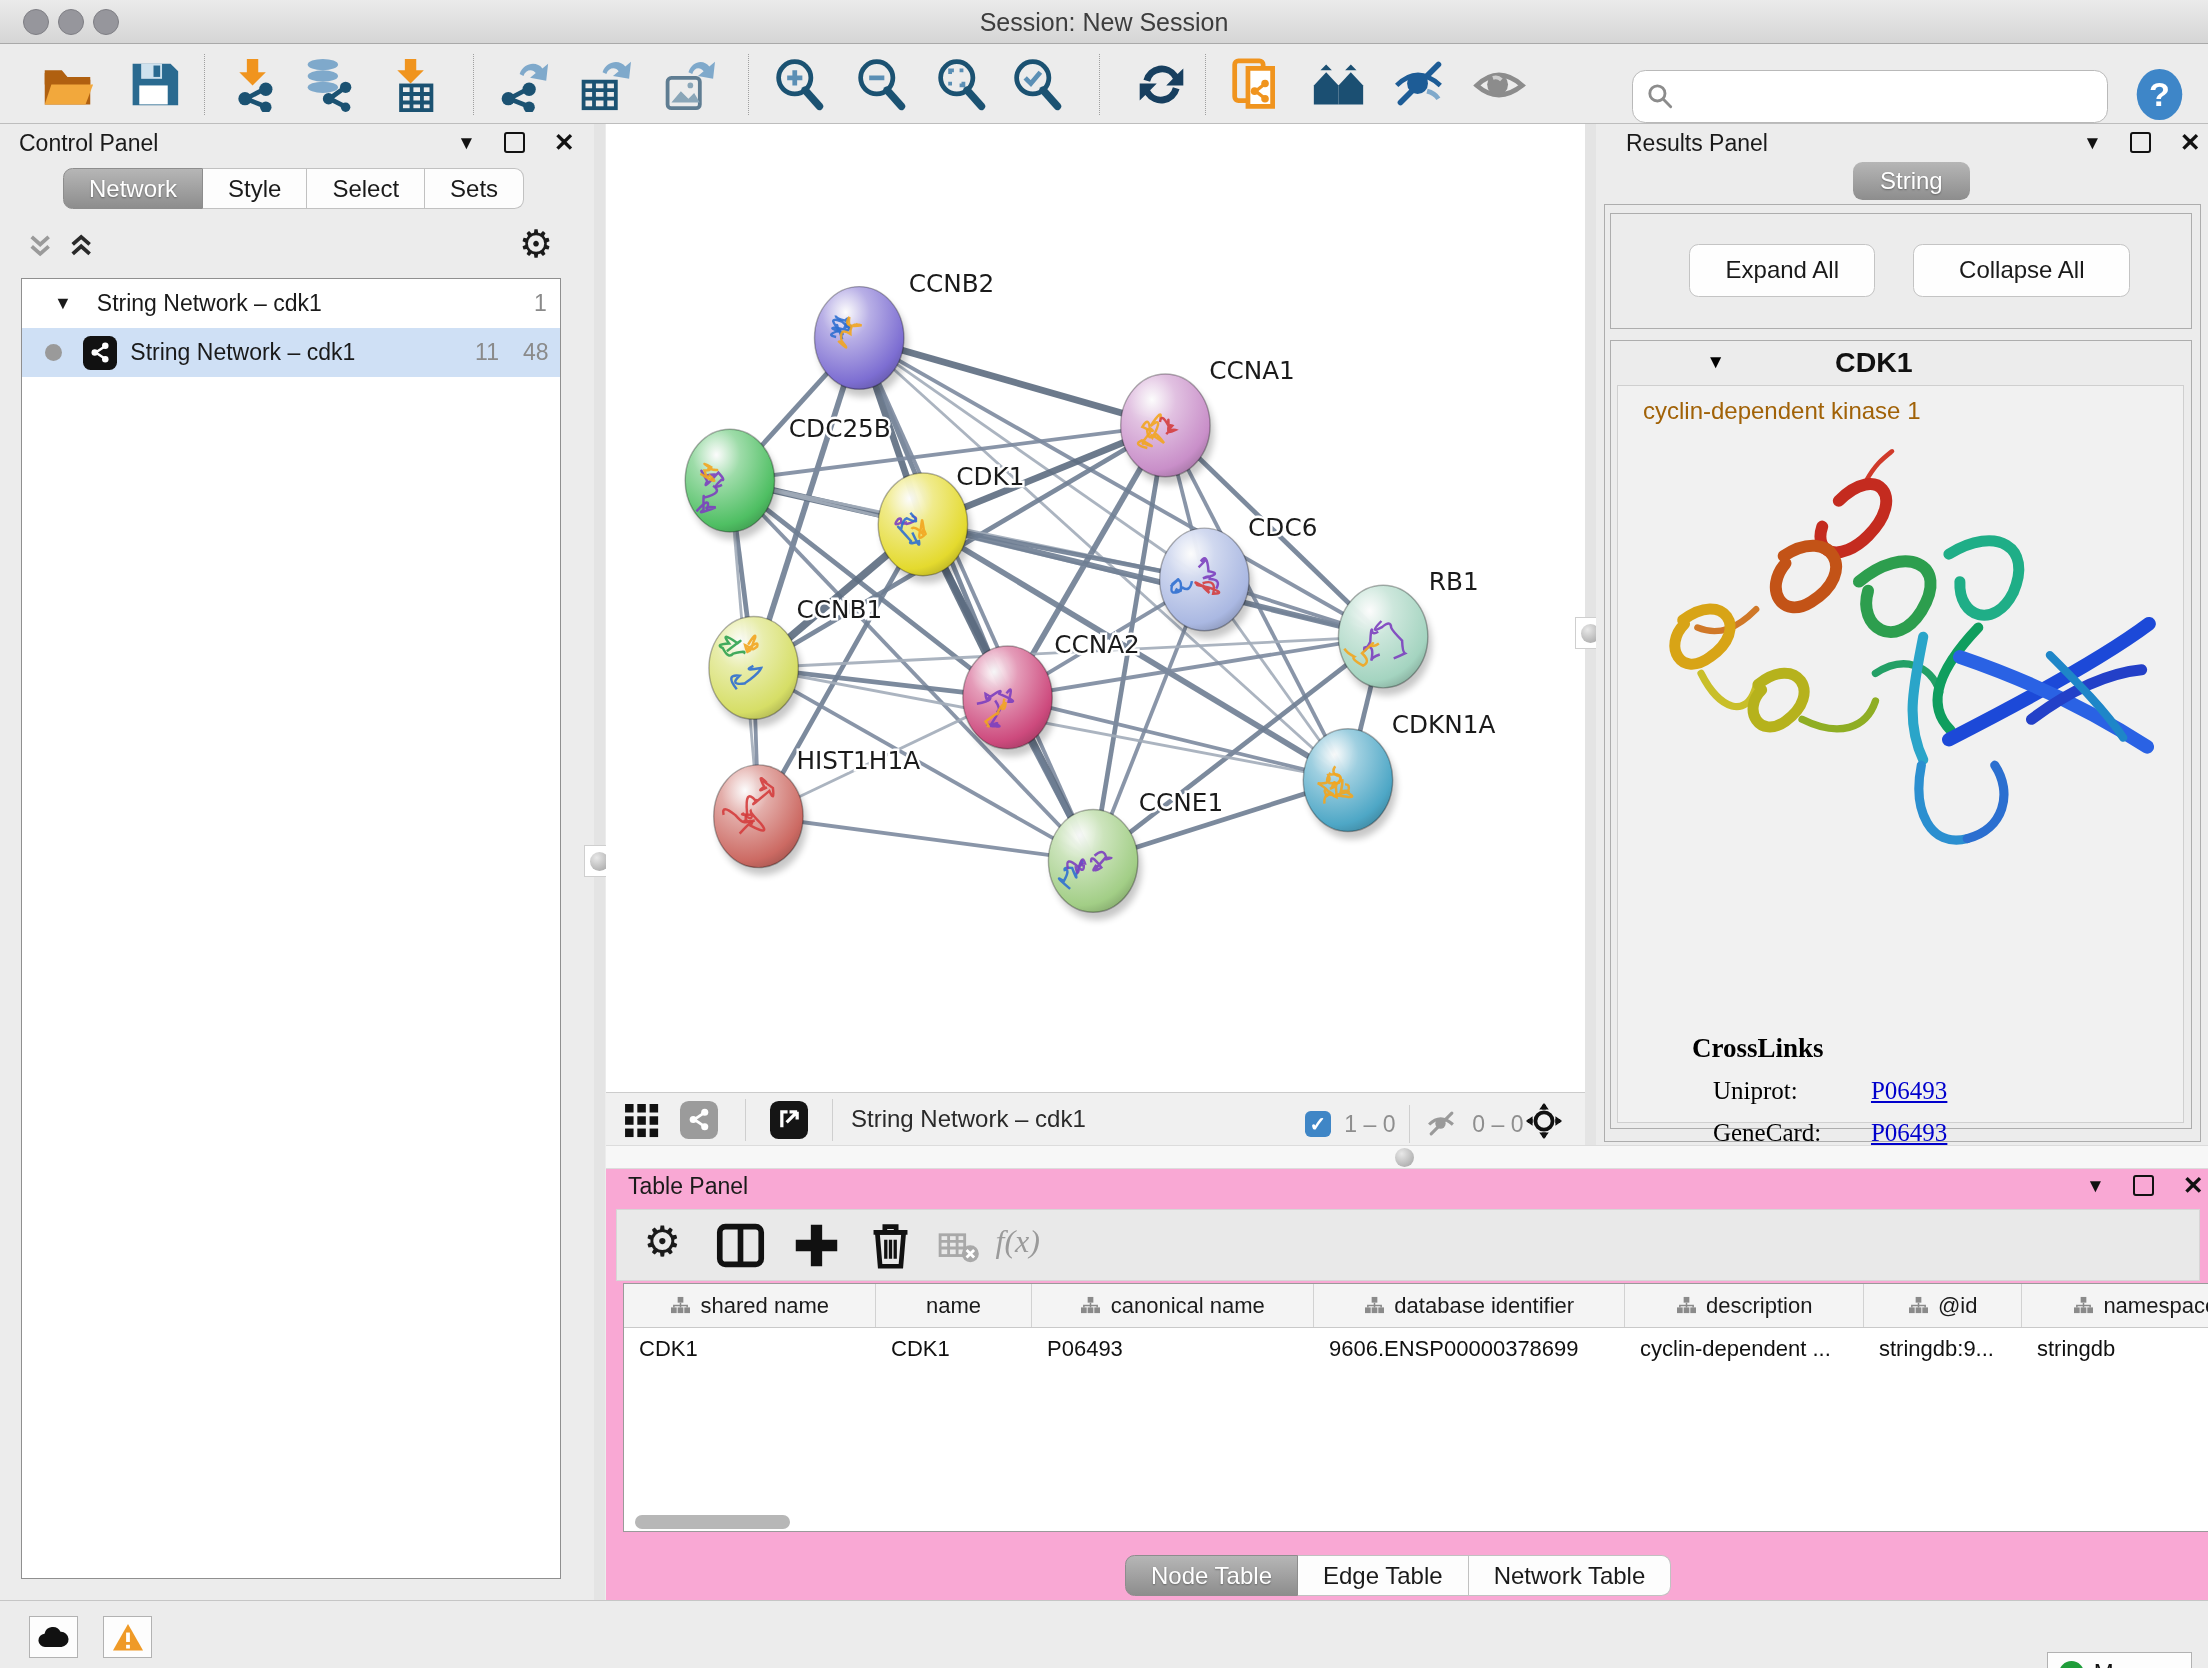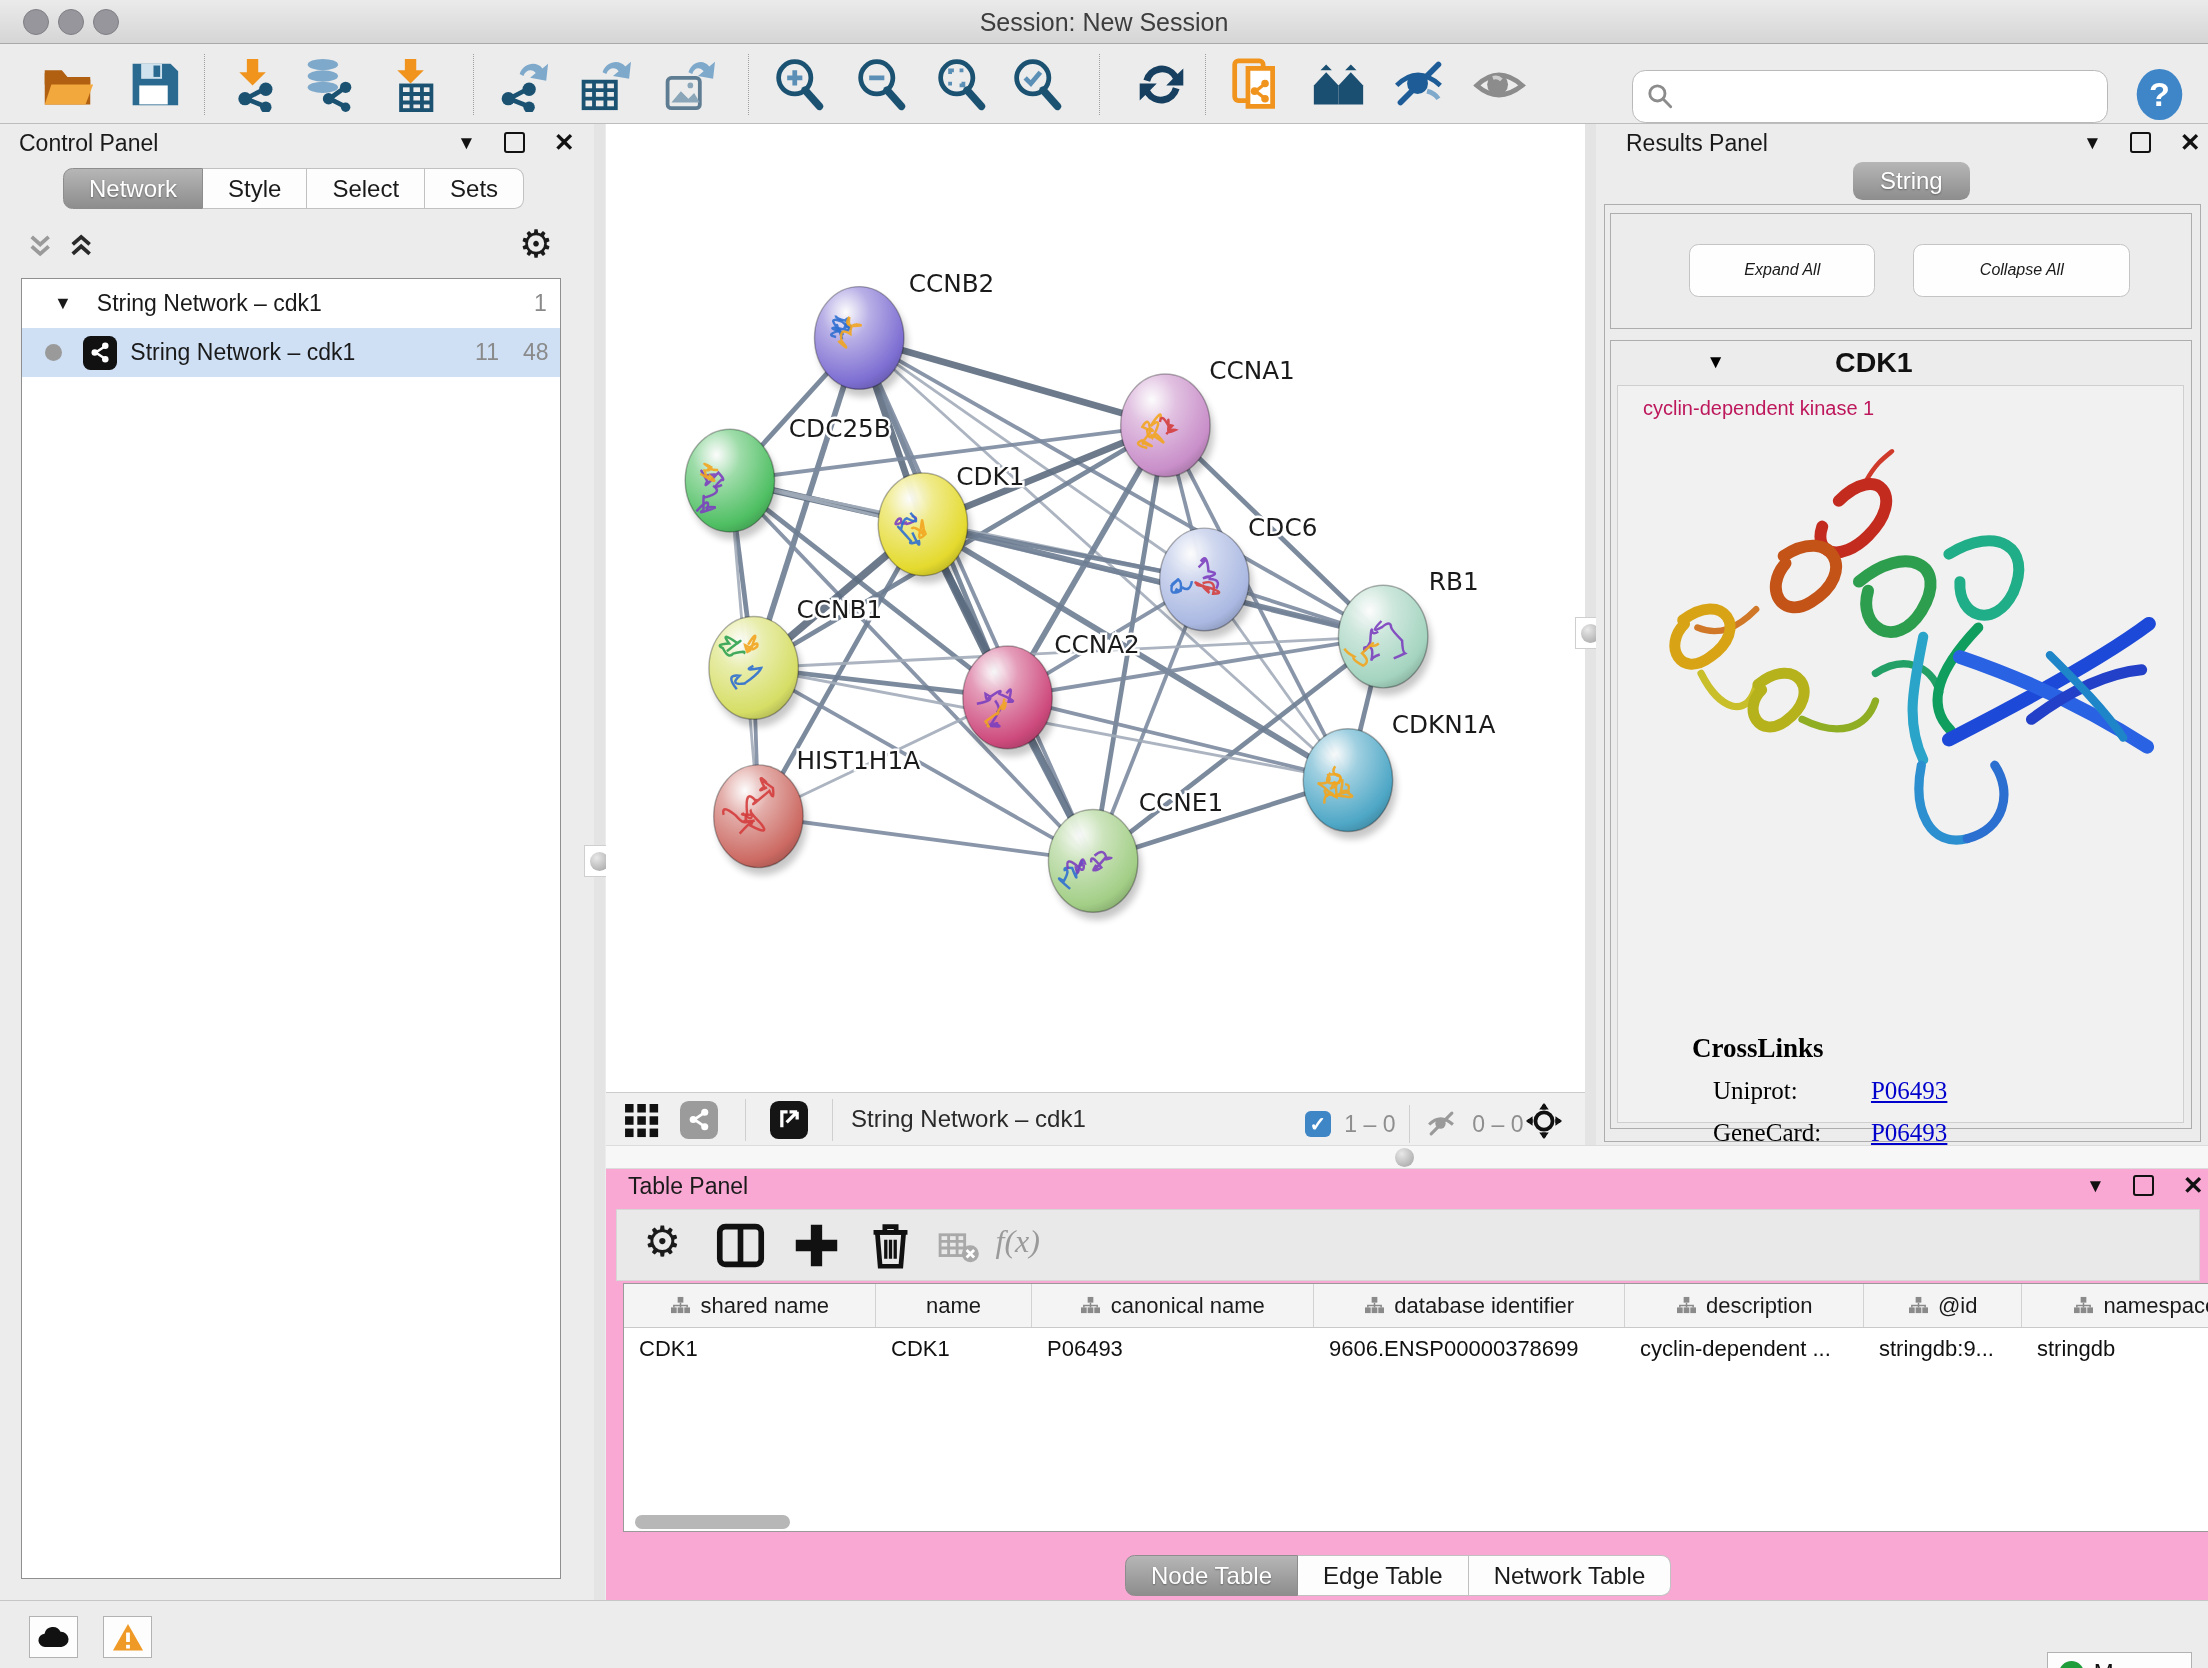--- a/index.html
+++ b/index.html
@@ -74,26 +74,26 @@
   #hsplit { position:absolute; left:606px; top:1145px; width:1603px; height:24px; background:#f7f7f7;
     border-top:1px solid #dcdcdc; border-bottom:1px solid #dcdcdc; }
 
   
   #results-panel { position:absolute; left:1596px; top:124px; width:613px; height:1021px; background:#ececec; }
   #rp-tab { position:absolute; left:257px; top:38px; padding:4.8px 27px; font-size:24px; color:#fff;
     background:linear-gradient(#b6b6b6,#8d8d8d); border-radius:9.5px; text-shadow:0 1px 1.9px rgba(0,0,0,.35); cursor:pointer;text-align:center; }
   #rp-outer { position:absolute; left:7.6px; top:80px; width:597px; height:938px; border:1.9px solid #adadad; background:#ececec; }
   #rp-btnbox { position:absolute; left:5.7px; top:7.6px; width:582px; height:116px; border:1.9px solid #adadad; }
   .rp-btn { position:absolute; top:30px; height:53px; background:#fefefe; border:1.9px solid #c4c4c4;
-    border-radius:9.5px; font-size:16px; color:#1a1a1a; display:flex; align-items:center; justify-content:center; cursor:pointer;font-style:italic; }
+    border-radius:9.5px; font-size:24px; color:#1a1a1a; display:flex; align-items:center; justify-content:center; cursor:pointer; }
   #rp-gene-box { position:absolute; left:5.7px; top:135px; width:582px; height:789px; border:1.9px solid #adadad; }
   #rp-gene-head { position:absolute; left:0; top:0; width:100%; height:42px; display:flex; align-items:center; }
   #rp-gene-name { font-size:28.5px; font-weight:bold; color:#111; }
   #rp-inner { position:absolute; left:5.7px; top:44px; width:567px; height:738px; background:#f1f1f1; border:1px solid #cfcfcf; }
-  #rp-desc { position:absolute; left:25px; top:11.4px; font-size:20px; color:#be185d; }
+  #rp-desc { position:absolute; left:25px; top:11.4px; font-size:24px; color:#a16207; }
   #protein-svg { position:absolute; left:28.5px; top:57px; }
   #crosslinks { position:absolute; left:0; top:647px; width:100%; font-family:"Liberation Serif", serif; }
   #cl-title { margin-left:74px; font-size:27px; font-weight:bold; color:#000; }
   .cl-row { display:flex; margin:13.3px 0 0 95px; font-size:25px; }
   .cl-label { width:158px; color:#000; }
   .cl-link { color:#0000cc; text-decoration:underline; cursor:pointer; }
 
   
   #table-panel { position:absolute; left:606px; top:1169px; width:1603px; height:431px; background:#f9a8d4; }
   #tp-toolbar { position:absolute; left:9.5px; top:40px; width:1584px; height:72px;

